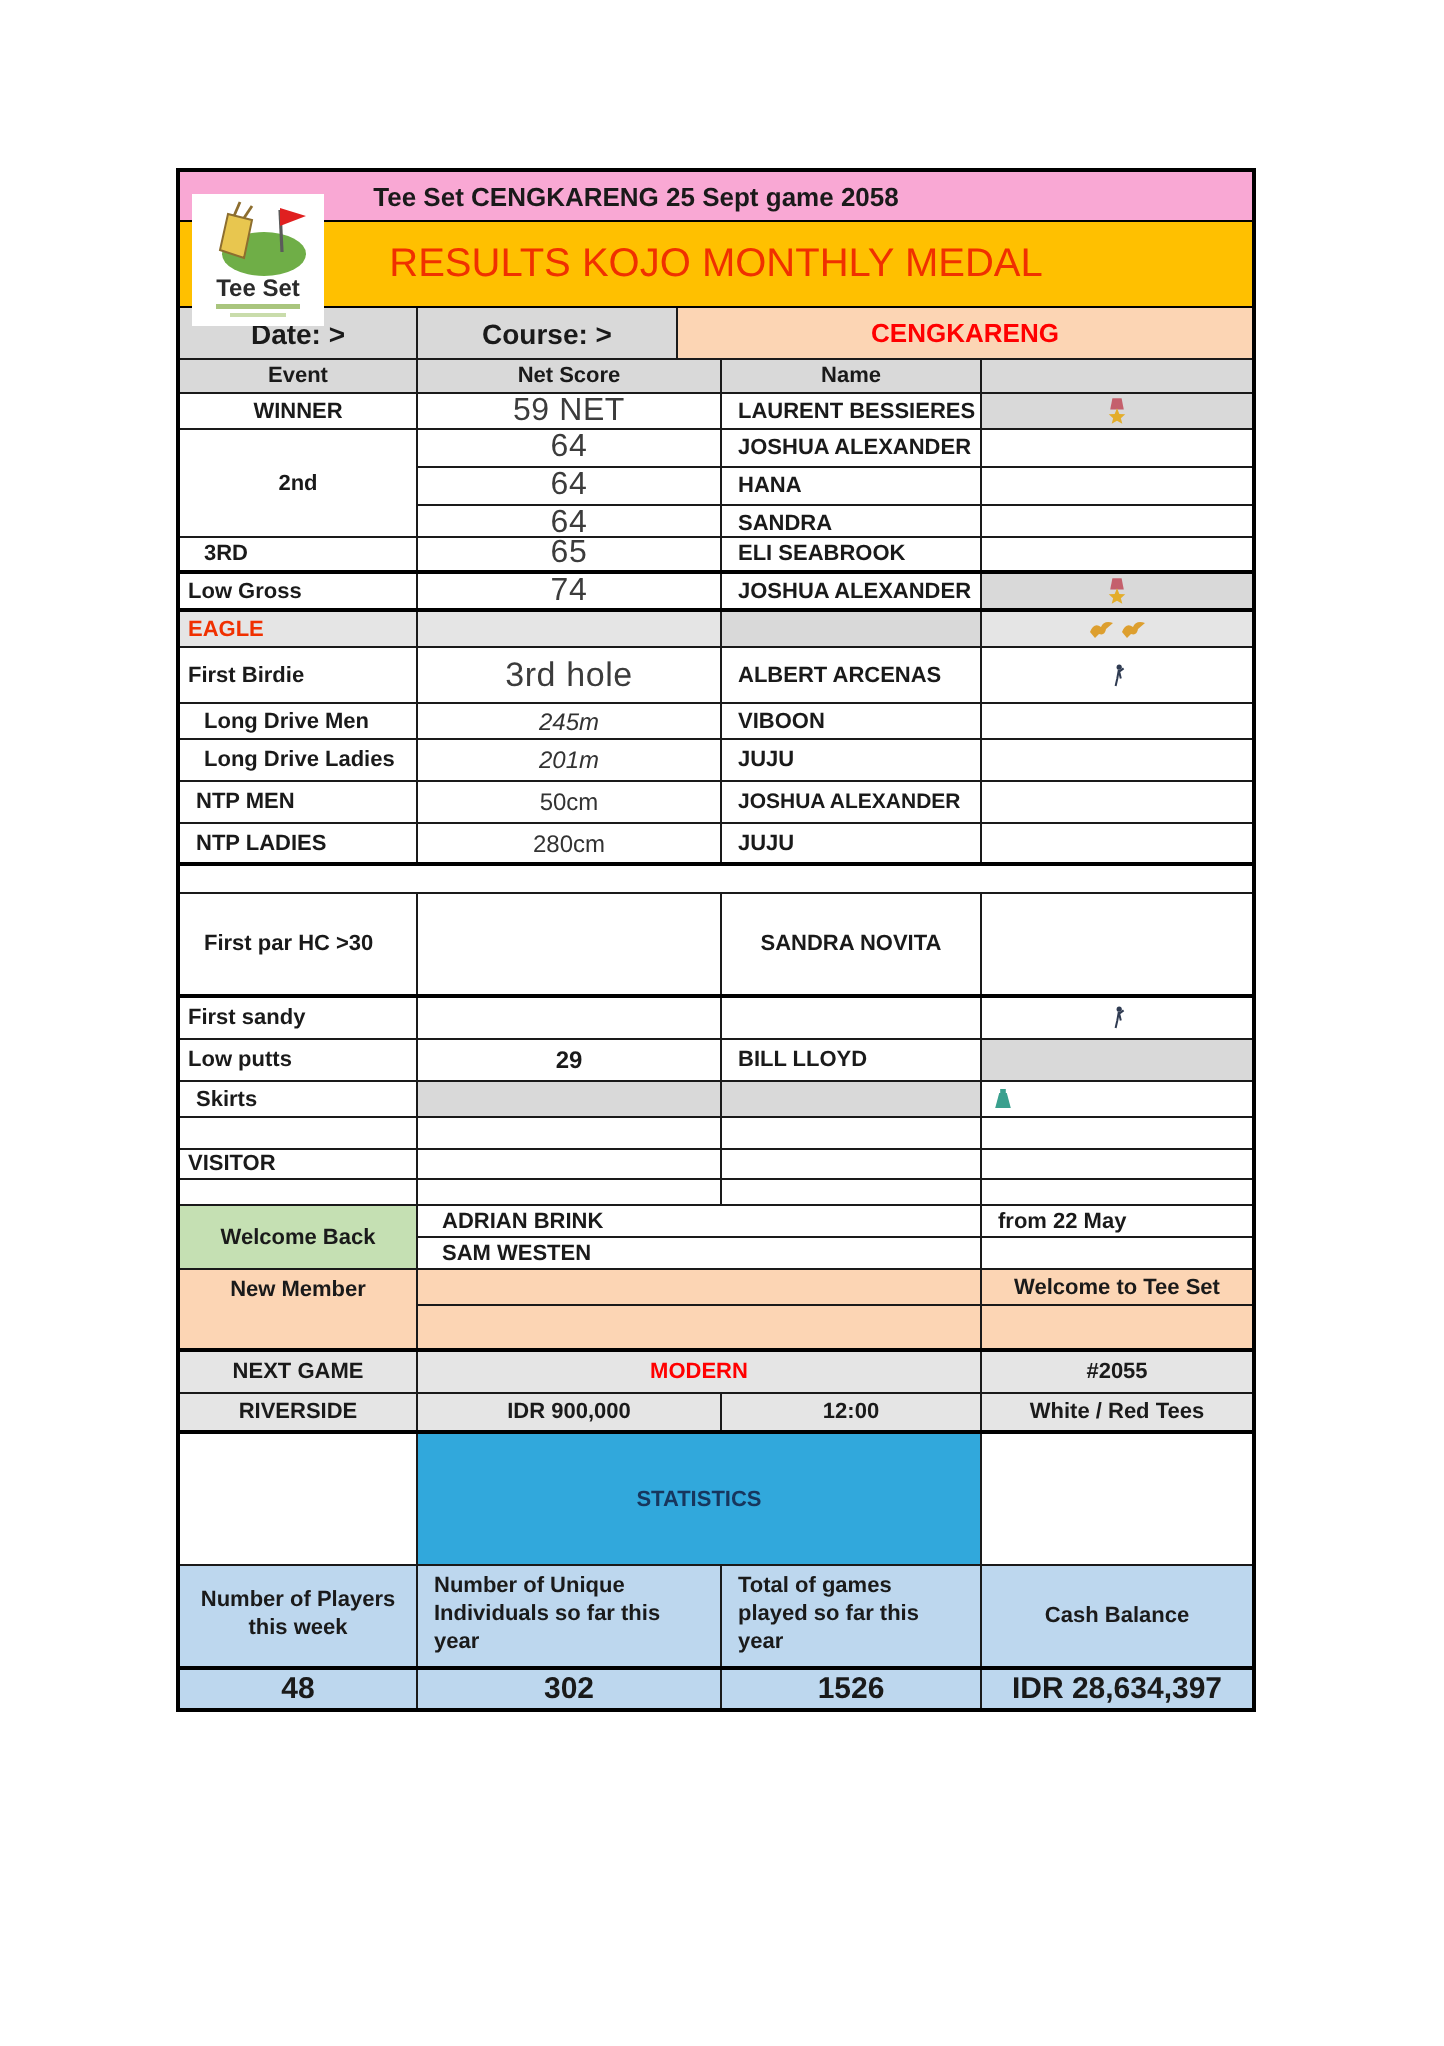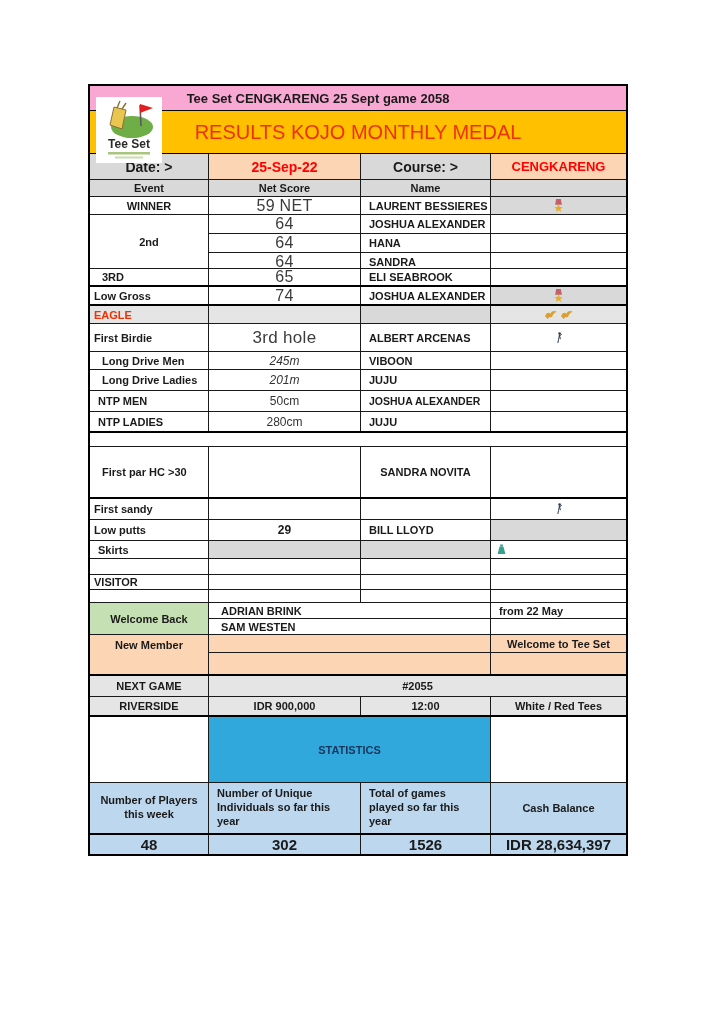--- a/index.html
+++ b/index.html
@@ -78,21 +78,20 @@
     <div class="hdr-green">
       <span>Tee Set  CENGKARENG 25 Sept  game 2058</span>
     </div>
 
     <div class="hdr-orange">
       <span>RESULTS KOJO MONTHLY MEDAL</span>
     </div>
 
     <div class="row" style="height:26px">
       <div class="c c1 gray ctr b f14">Date: &gt;</div>
-      <div class="c c2 peach ctr b f14 redtx">25-Sep-22</div>
       <div class="c c3 gray ctr b f14">Course: &gt;</div>
       <div class="c c4 endc peach ctr b f13 redtx">CENGKARENG</div>
     </div>
 
     <div class="row" style="height:17px">
       <div class="c c1 gray ctr b">Event</div>
       <div class="c c2 gray ctr b">Net Score</div>
       <div class="c c3 gray ctr b">Name</div>
       <div class="c c4 endc gray"></div>
     </div>
@@ -291,20 +290,21 @@
         </div>
         <div class="subrow last">
           <div class="c sc23 peach"></div>
           <div class="c c4 endc peach"></div>
         </div>
       </div>
     </div>
 
     <div class="row" style="height:21px">
       <div class="c c1 yellow ctr b">NEXT GAME</div>
+      <div class="c c23 yellow ctr b redtx">MODERN</div>
       <div class="c c4 endc yellow ctr b">#2055</div>
     </div>
 
     <div class="row thick" style="height:20px">
       <div class="c c1 yellow ctr b">RIVERSIDE</div>
       <div class="c c2 yellow ctr b">IDR 900,000</div>
       <div class="c c3 yellow ctr b">12:00</div>
       <div class="c c4 endc yellow ctr b">White / Red Tees</div>
     </div>
 

